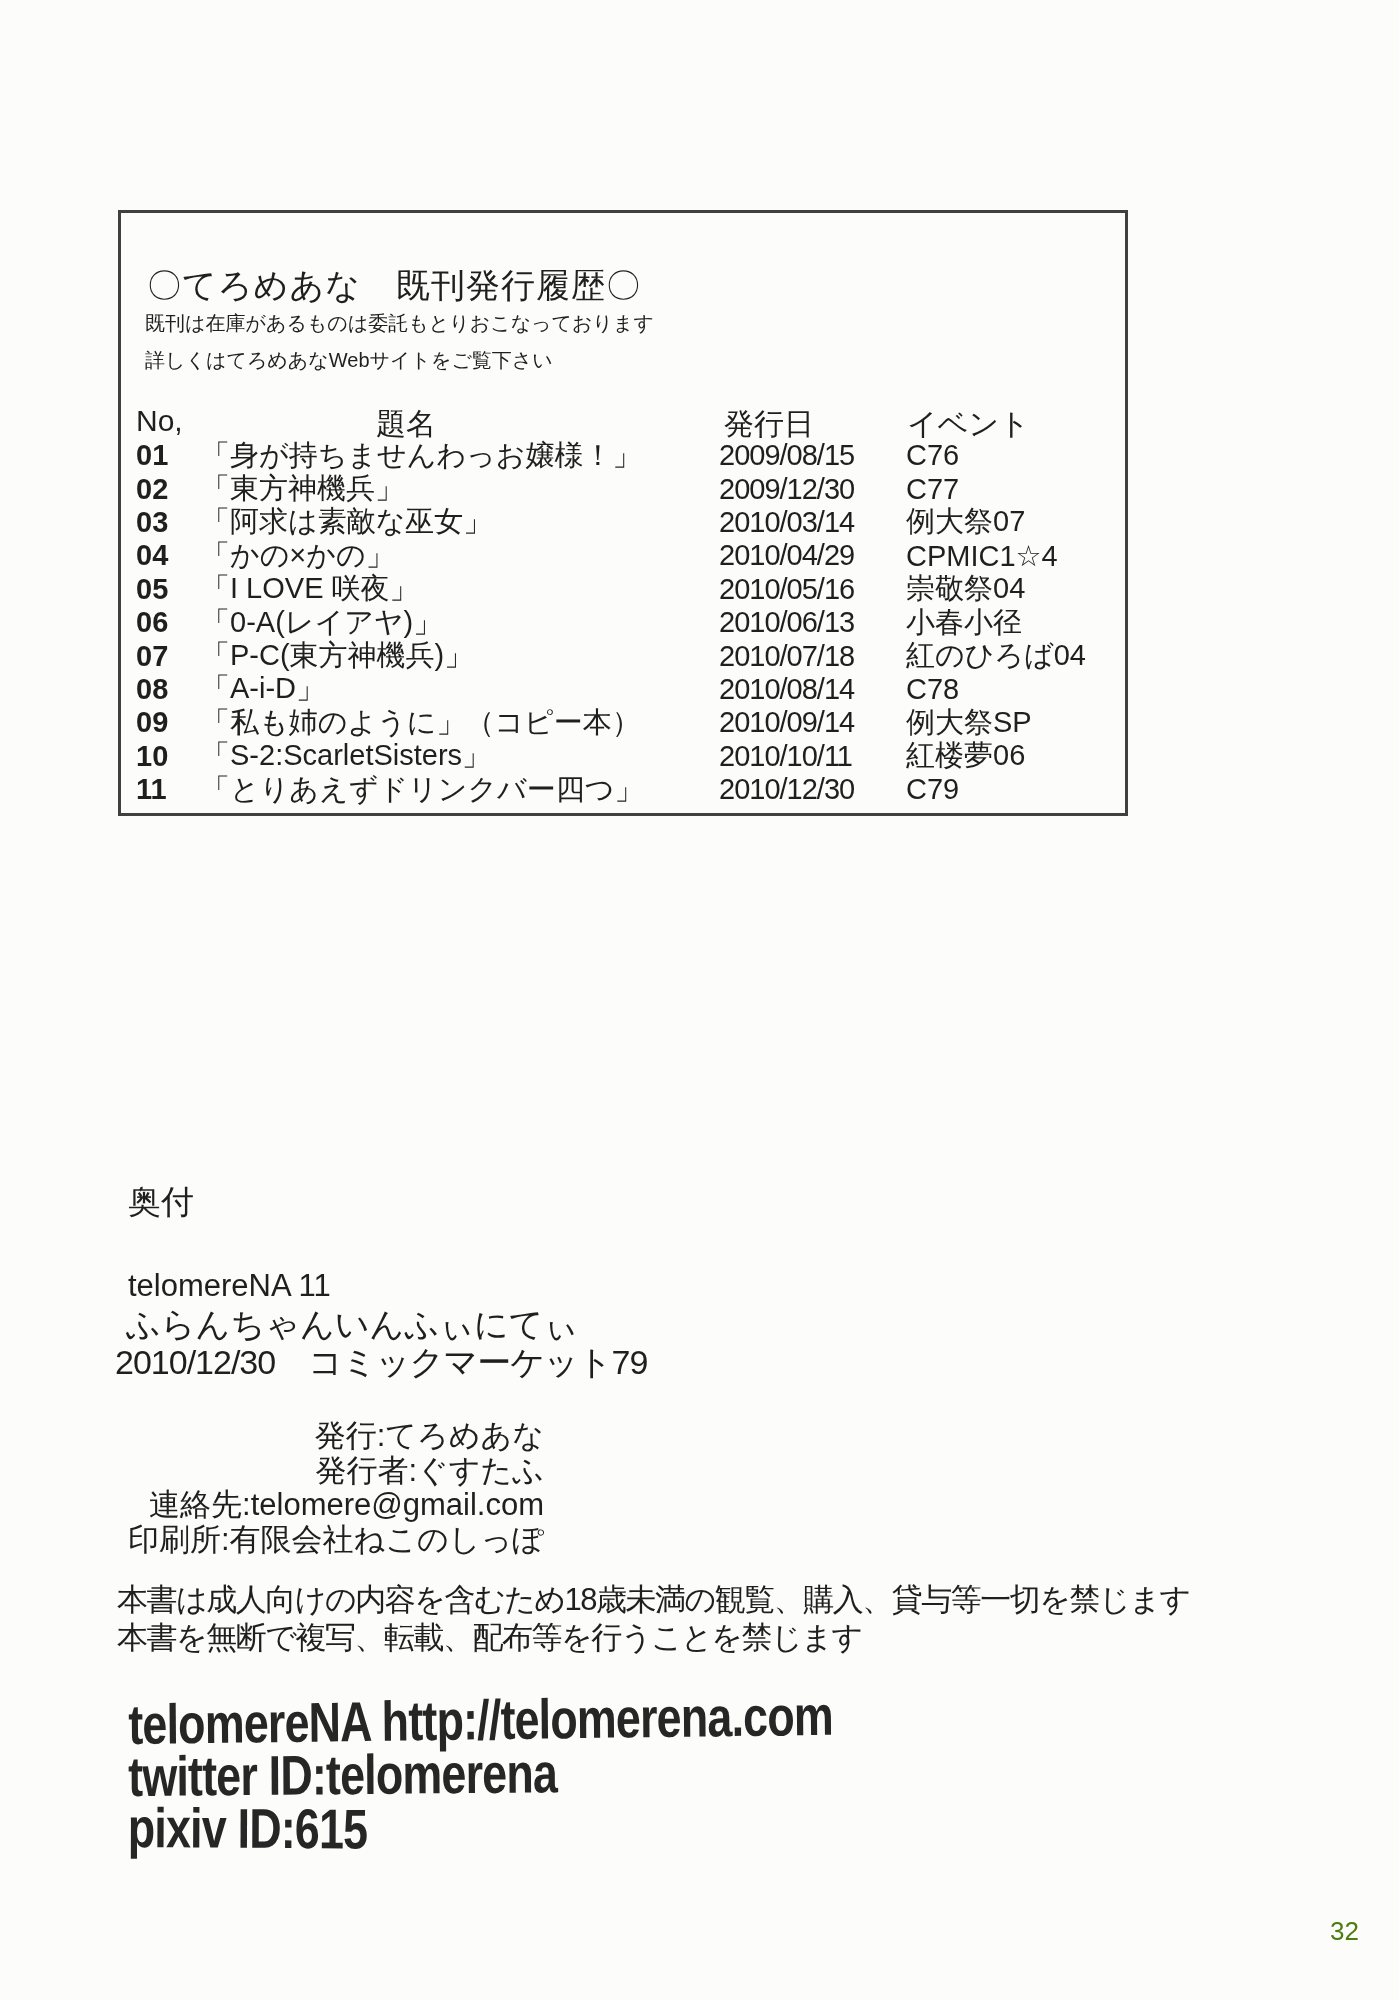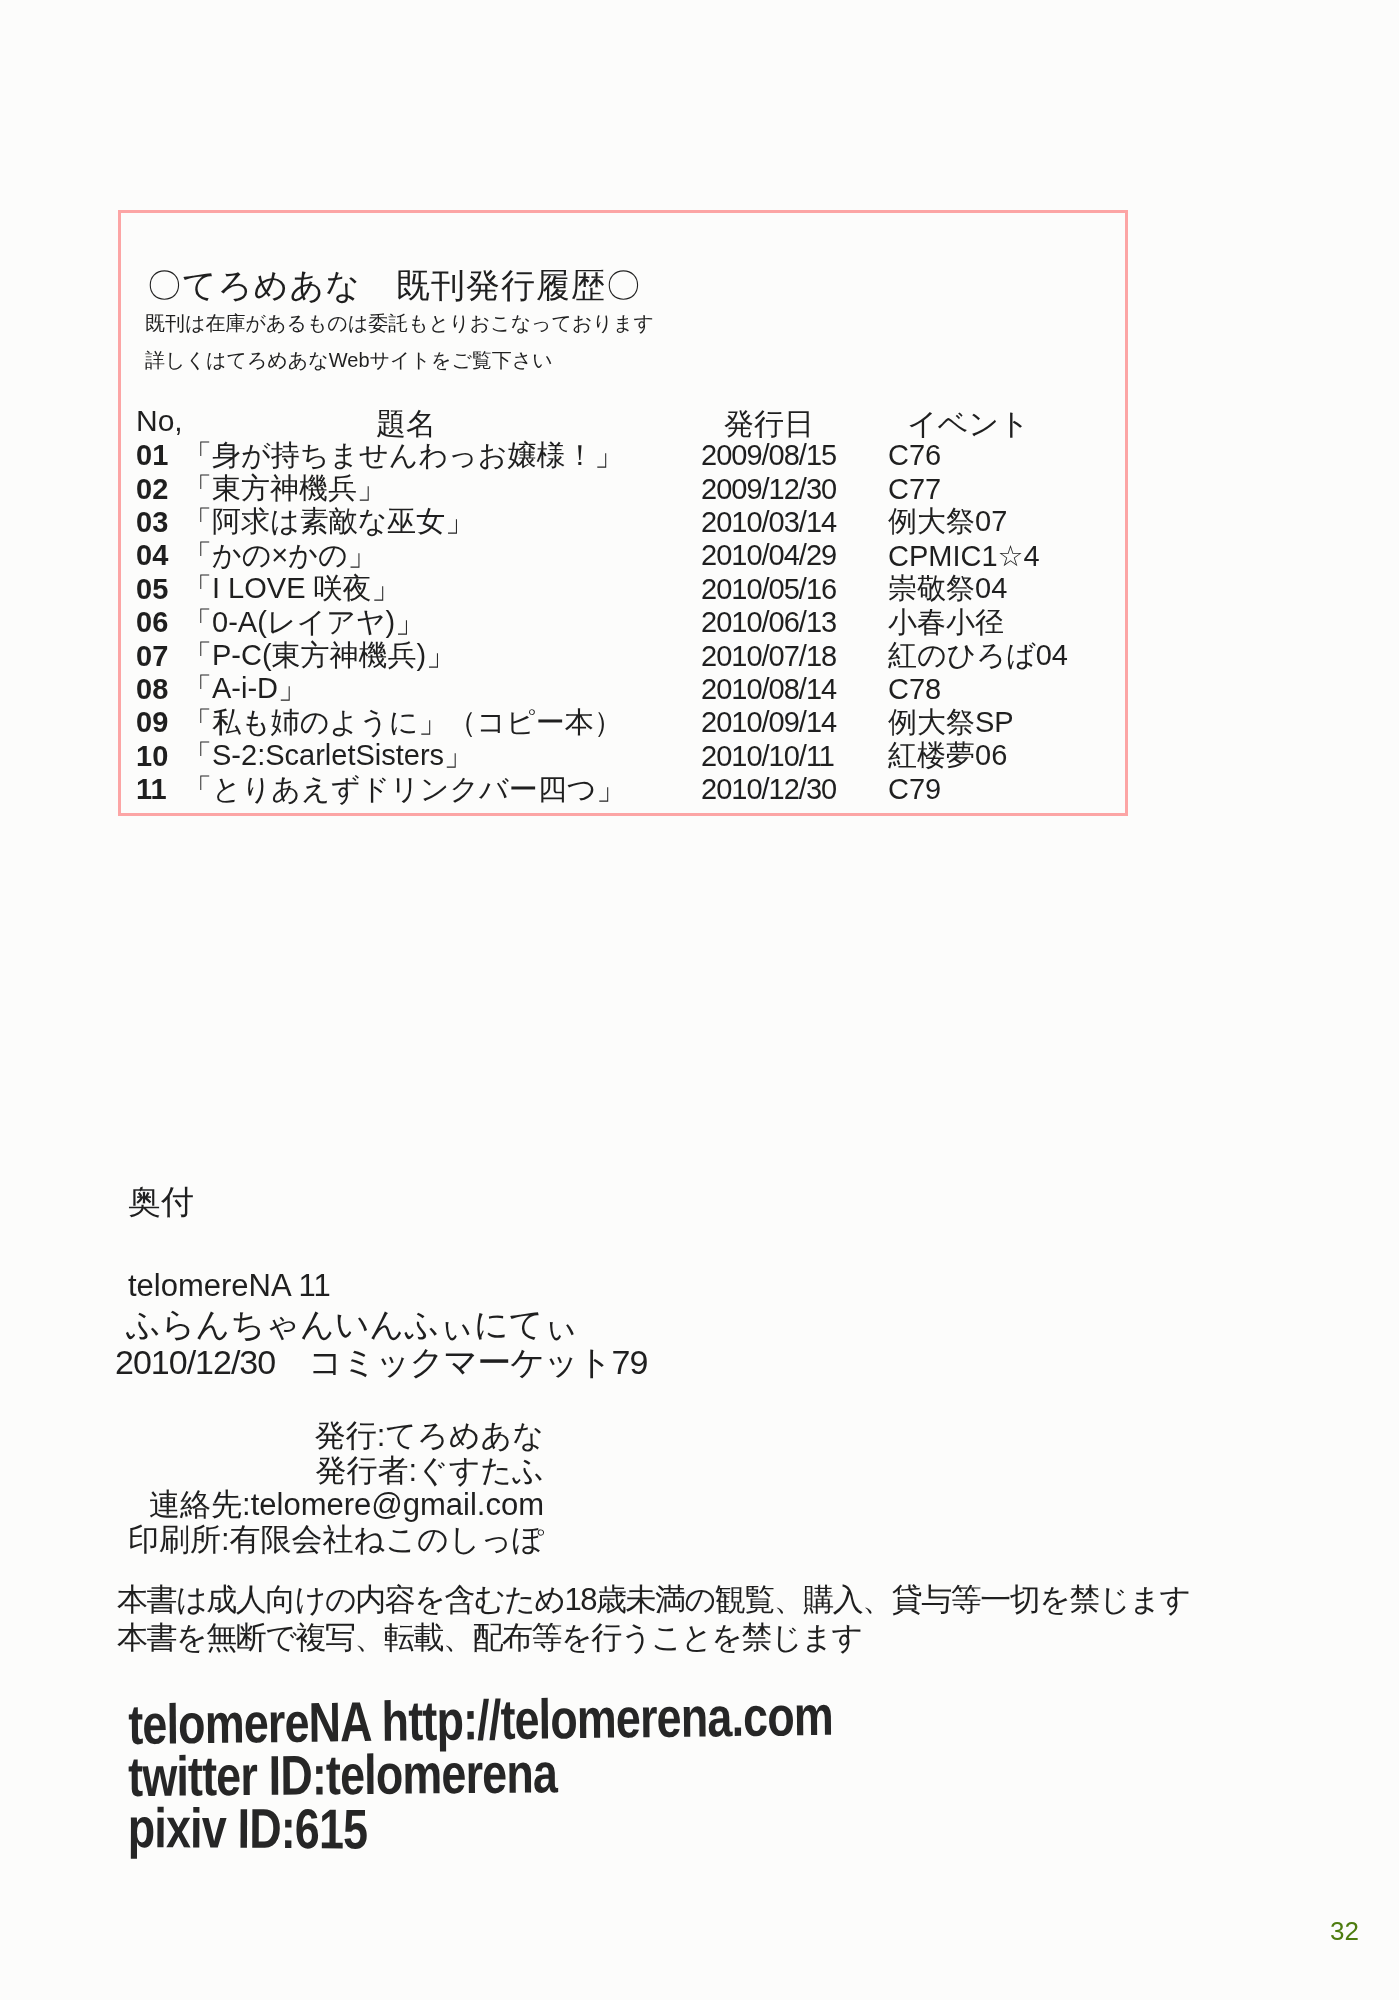--- a/index.html
+++ b/index.html
@@ -9,21 +9,21 @@
     background:#fcfcfb;
     margin:0 auto;
     overflow:hidden;
     color:#1f1f1f;
     font-family:"Liberation Sans","DejaVu Sans",sans-serif;
   }
   
   .history-box{
     position:absolute;left:118px;top:210px;
     width:1004px;height:600px;
-    border:3px solid #fca5a5;
+    border:3px solid #404040;
     background:transparent;
   }
   .box-title{
     position:absolute;left:26px;top:50px;
     font-size:34px;letter-spacing:1px;white-space:nowrap;
   }
   .box-note{
     position:absolute;left:24px;top:92px;
     font-size:20px;line-height:37px;white-space:nowrap;
   }
@@ -33,21 +33,21 @@
   .th-date{left:603px;top:191px;}
   .th-event{left:786px;top:191px;}
   .table-rows{
     position:absolute;left:15px;top:226px;width:980px;
   }
   .t-row{
     display:flex;align-items:center;height:33.4px;
     font-size:29px;white-space:nowrap;
   }
   .c-no{width:47px;flex:none;font-weight:bold;}
-  .c-title{width:518px;flex:none;overflow:visible;}
+  .c-title{width:518px;flex:none;overflow:visible;margin-left:18px;}
   .c-date{width:187px;flex:none;letter-spacing:-1px;}
   .c-event{flex:1;}
   
   .colophon-heading{
     position:absolute;left:128px;top:1180px;
     font-size:33px;
   }
   .colophon-series{position:absolute;left:128px;top:1268px;font-size:31px;}
   .colophon-title{position:absolute;left:126px;top:1302px;font-size:34px;}
   .colophon-release{position:absolute;left:115px;top:1340px;font-size:34px;letter-spacing:-1px;white-space:nowrap;}

